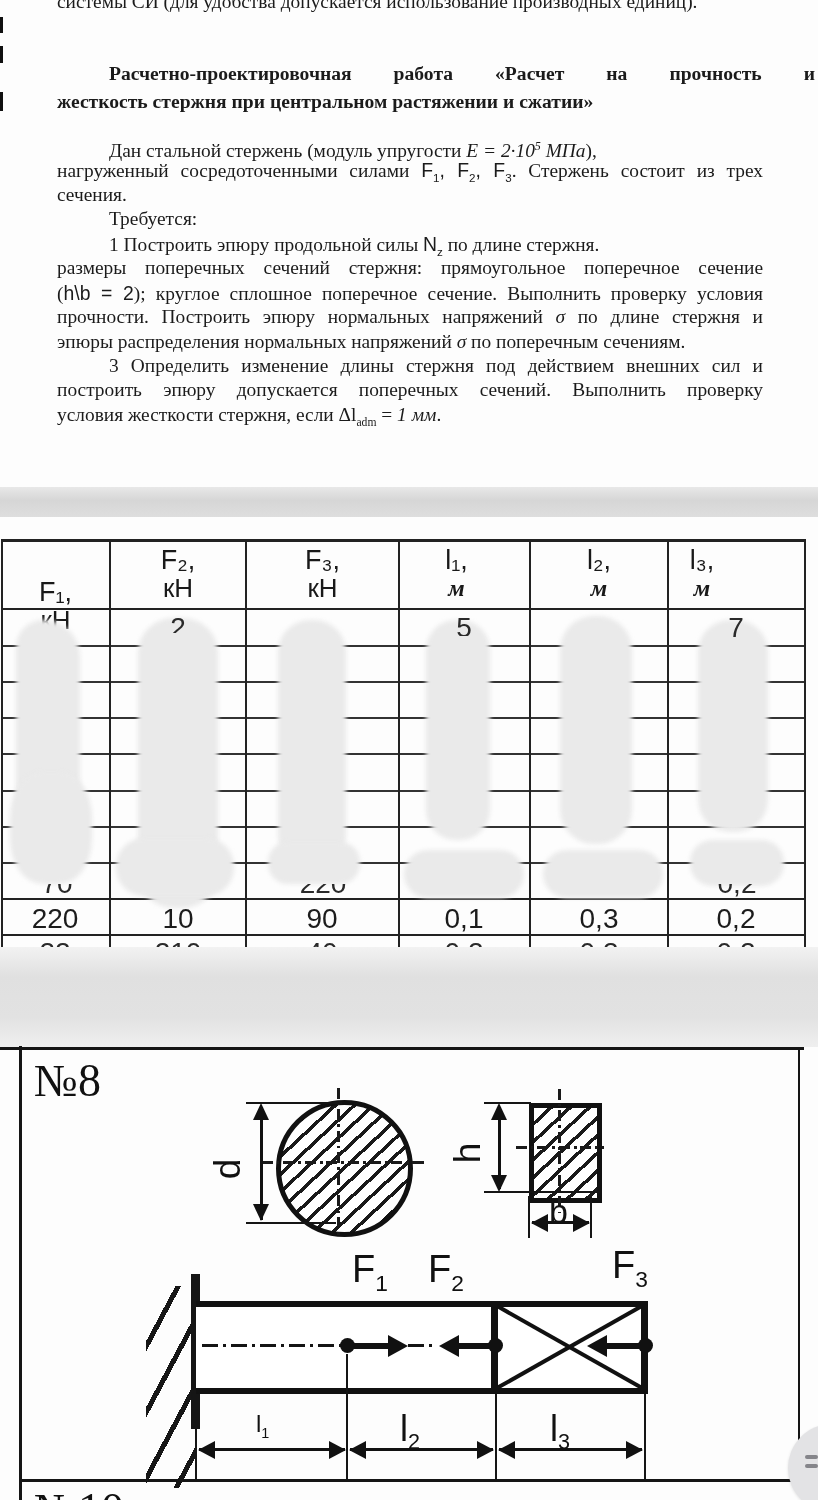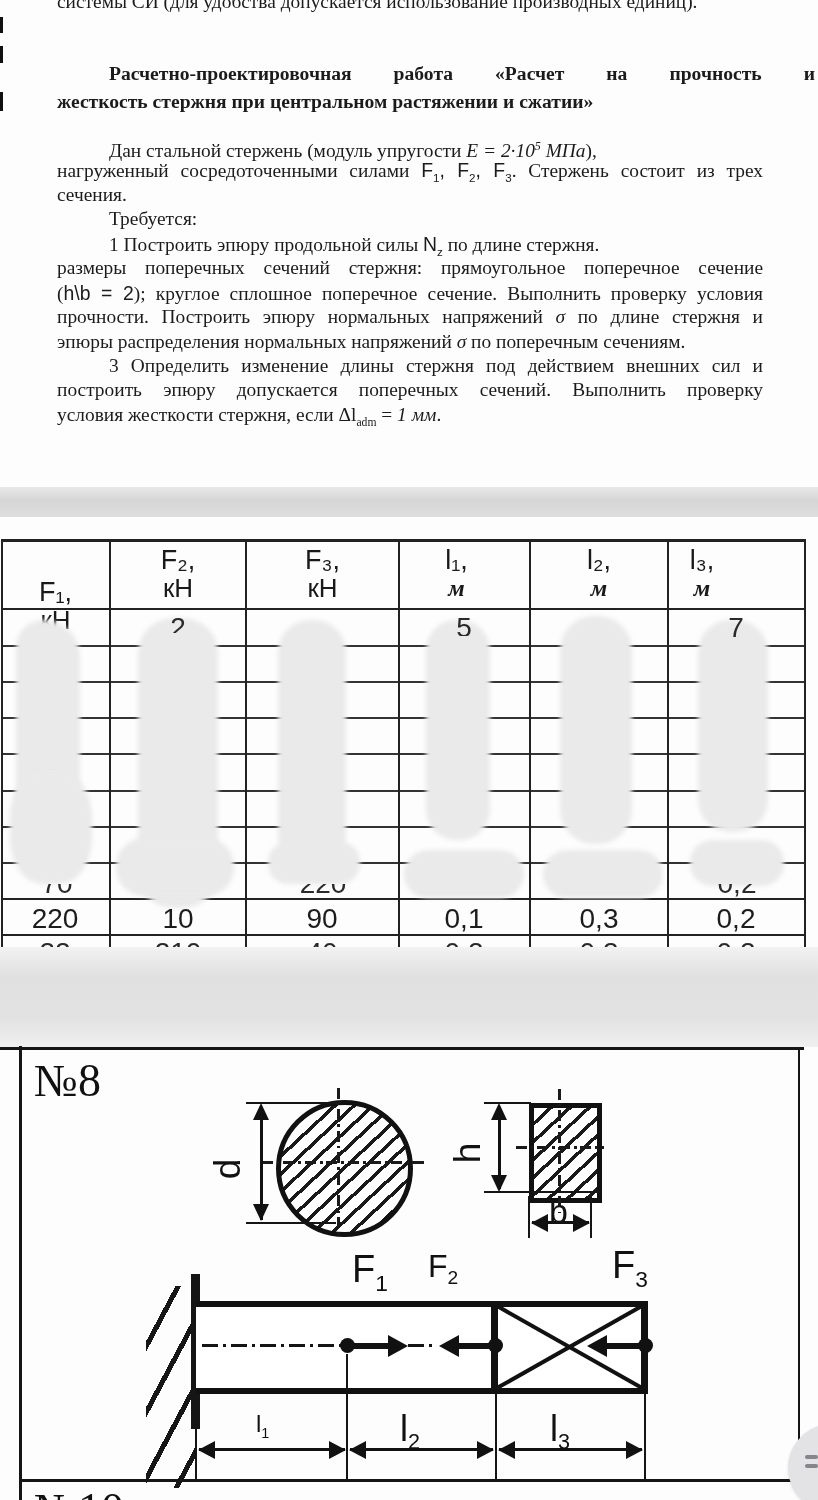--- a/index.html
+++ b/index.html
@@ -213,21 +213,21 @@
   <div class="vdim" style="left:498px;top:1107px;height:82px;"></div>
   <div class="vhead-up" style="left:491px;top:1103px;"></div>
   <div class="vhead-dn" style="left:491px;top:1175px;"></div>
   <div class="diaglabel rot" style="left:458px;top:1132px;font-size:37px;">h</div>
   <div class="dline" style="left:528px;top:1196px;width:2px;height:42px;"></div>
   <div class="dline" style="left:590px;top:1196px;width:2px;height:42px;"></div>
   <div class="dim" style="left:532px;top:1221px;width:57px;"></div>
   <div class="diaglabel" style="left:549px;top:1192px;font-size:34px;">b</div>
 
   <div class="diaglabel" style="left:352px;top:1248px;font-size:38px;">F<sub>1</sub></div>
-  <div class="diaglabel" style="left:428px;top:1248px;font-size:32px;">F<sub>2</sub></div>
+  <div class="diaglabel" style="left:428px;top:1248px;font-size:38px;">F<sub>2</sub></div>
   <div class="diaglabel" style="left:612px;top:1244px;font-size:38px;">F<sub>3</sub></div>
 
   <div class="hatchwall" style="left:146px;top:1286px;width:50px;height:202px;"></div>
   <div class="dline" style="left:191px;top:1274px;width:9px;height:155px;"></div>
 
   <div class="secbox" style="left:196px;top:1301px;width:302px;height:93px;border-top-width:6px;border-bottom-width:6px;border-right-width:7px;"></div>
   <div class="secbox" style="left:498px;top:1301px;width:150px;height:93px;border-top-width:6px;border-bottom-width:6px;border-right-width:7px;"></div>
   <div class="xdiag" style="left:487px;top:1345px;width:165px;transform:rotate(29.5deg);"></div>
   <div class="xdiag" style="left:487px;top:1345px;width:165px;transform:rotate(-29.5deg);"></div>
 

